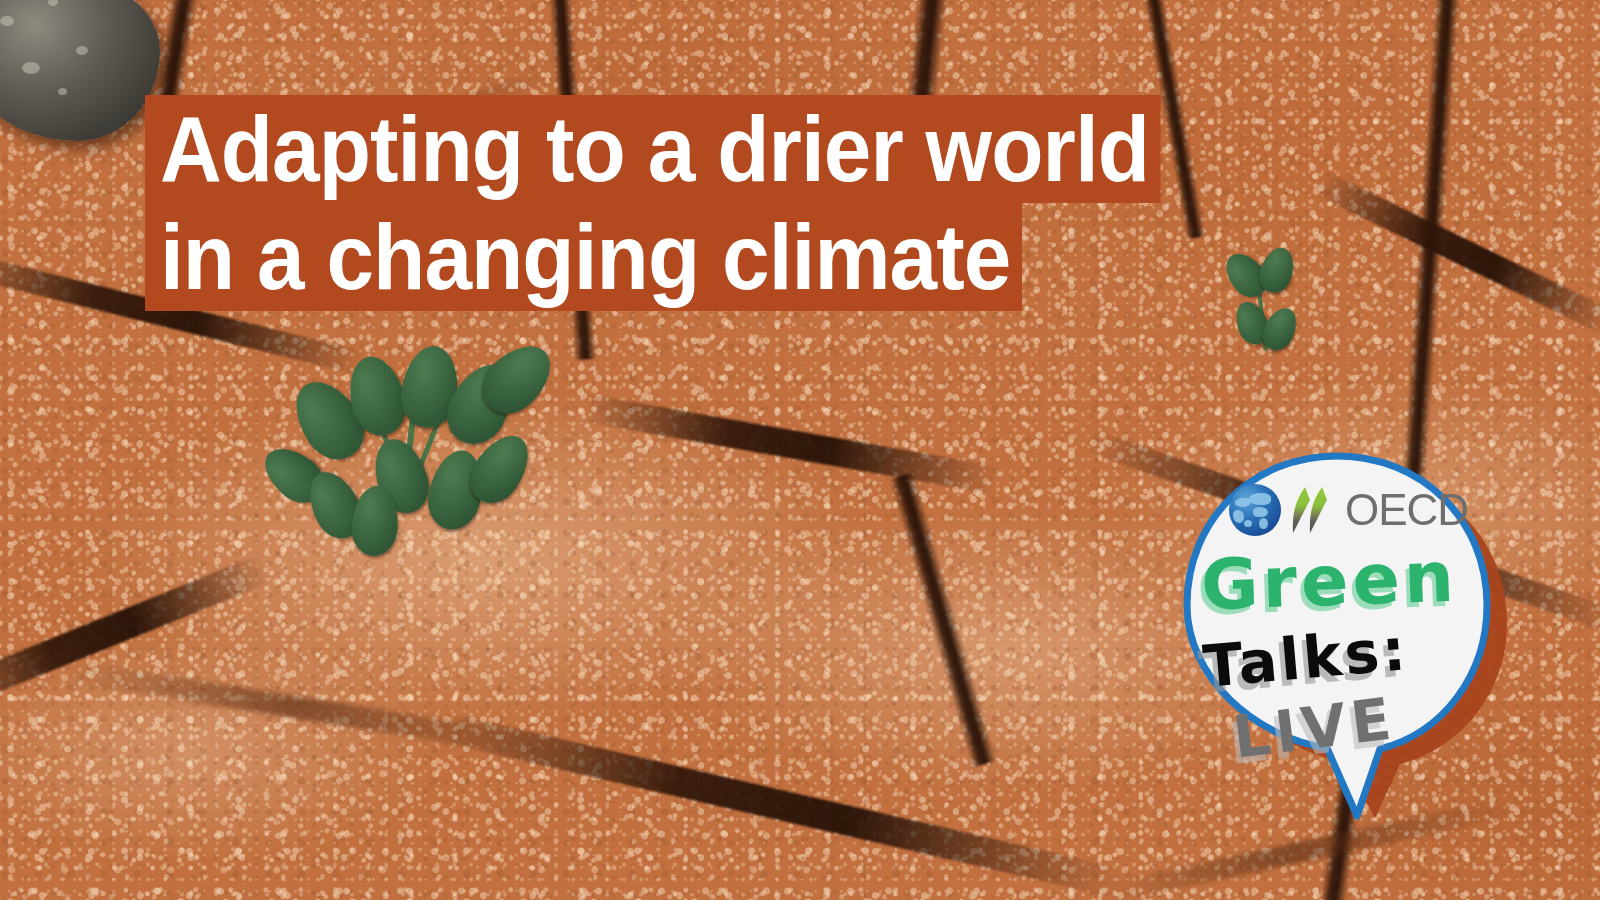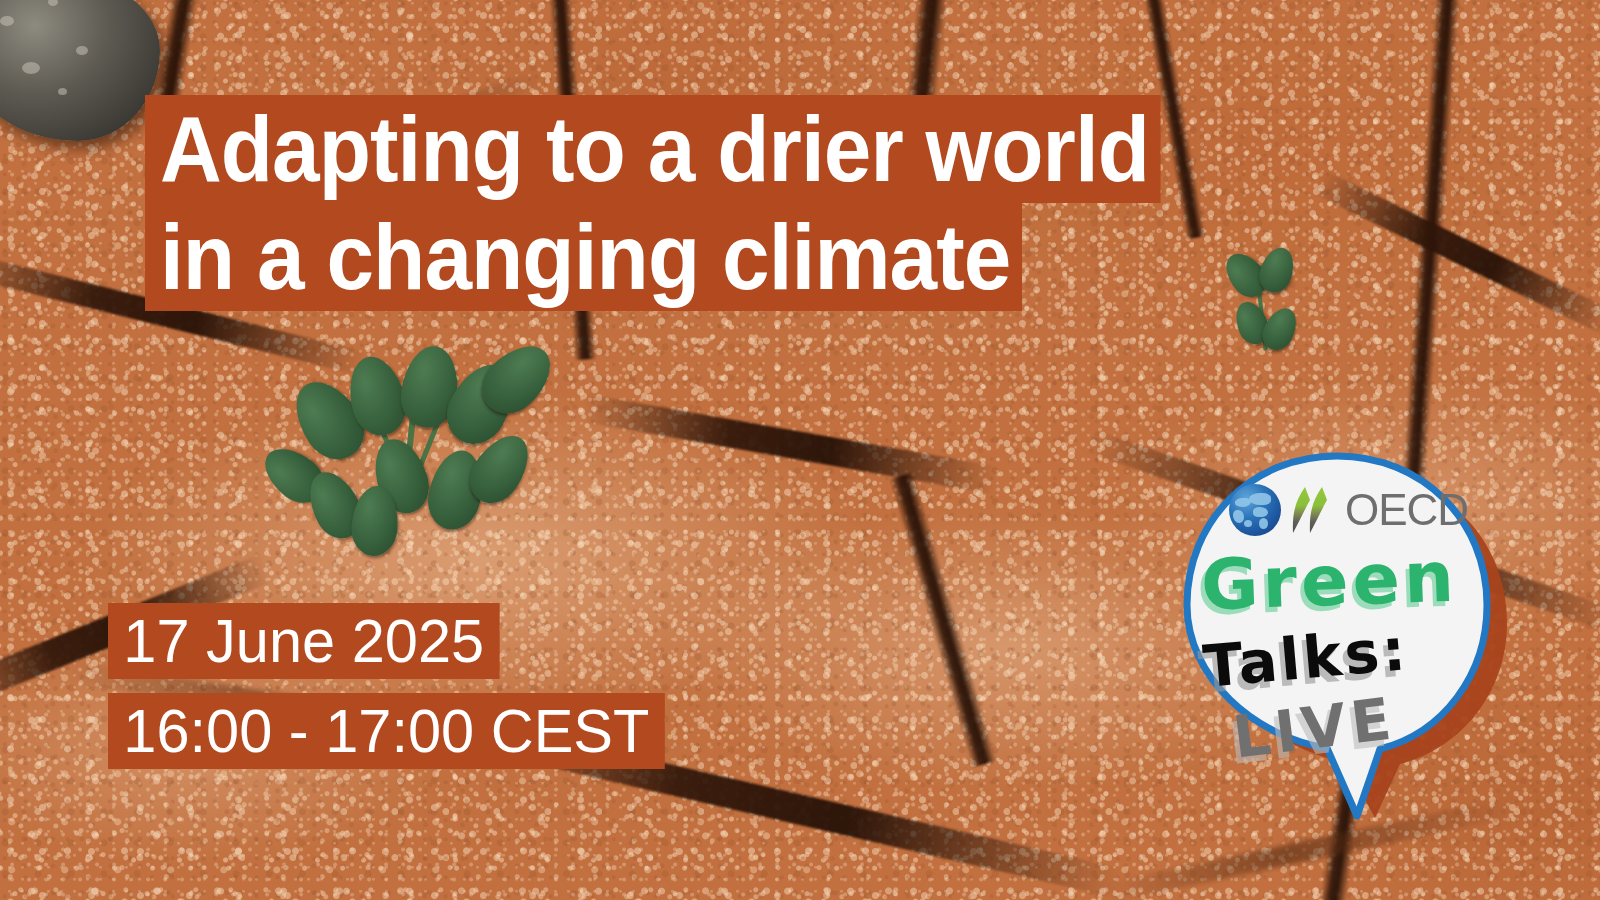--- a/index.html
+++ b/index.html
@@ -301,25 +301,20 @@
       <div class="leaf" style="left:50px;top:62px;width:30px;height:44px;transform:rotate(26deg);"></div>
     </div>
   </div>
 
   <div class="banner-block" style="left:108px;top:95px;padding-left:37px;">
     <div class="band title-line">Adapting to a drier world</div>
     <div class="band title-line">in a changing climate</div>
   </div>
 
 
-  <div class="banner-block" style="left:108px;top:603px;">
-    <div class="band date-line">17 June 2025</div>
-    <div style="height:14px;"></div>
-    <div class="band date-line">16:00 - 17:00 CEST</div>
-  </div>
 
   <div id="logo">
 
     <svg class="logo-shadow" viewBox="0 0 306 352">
       <path d="M153 4 C238 4 302 68 302 153 C302 222 257 278 195 294
                L170 348 L140 292
                C74 281 4 224 4 153 C4 68 68 4 153 4 Z" fill="#a8431c" opacity="0.95"></path>
     </svg>
 
     <svg class="bubble-svg" viewBox="0 0 340 390">

